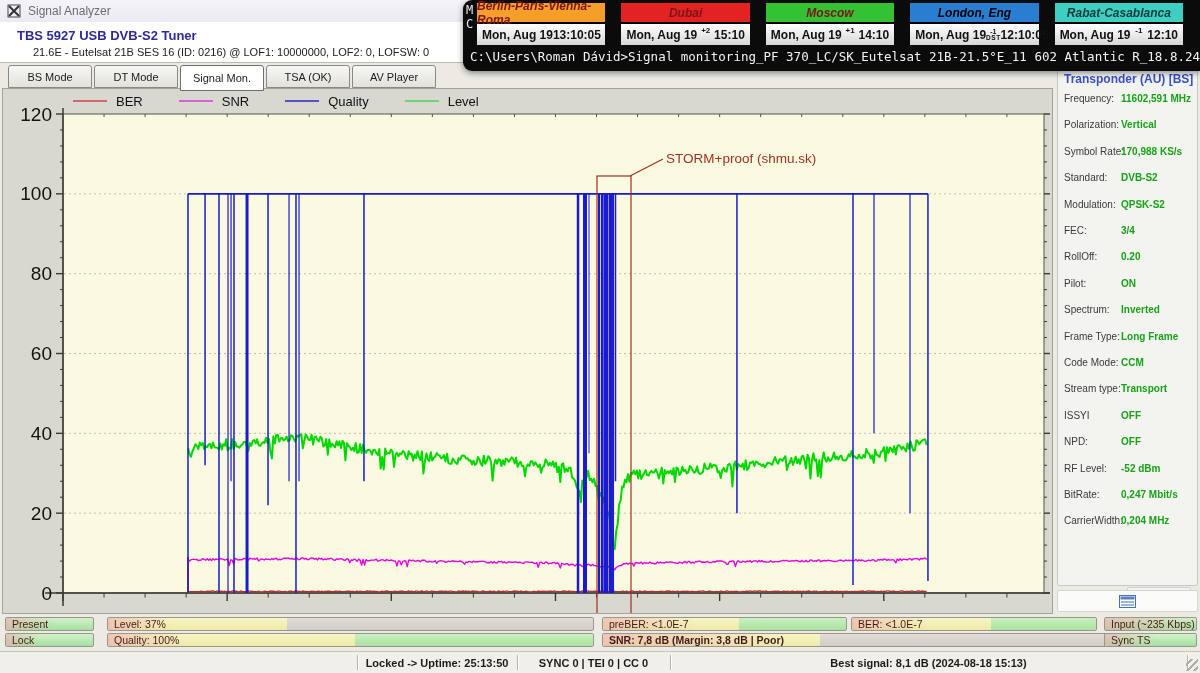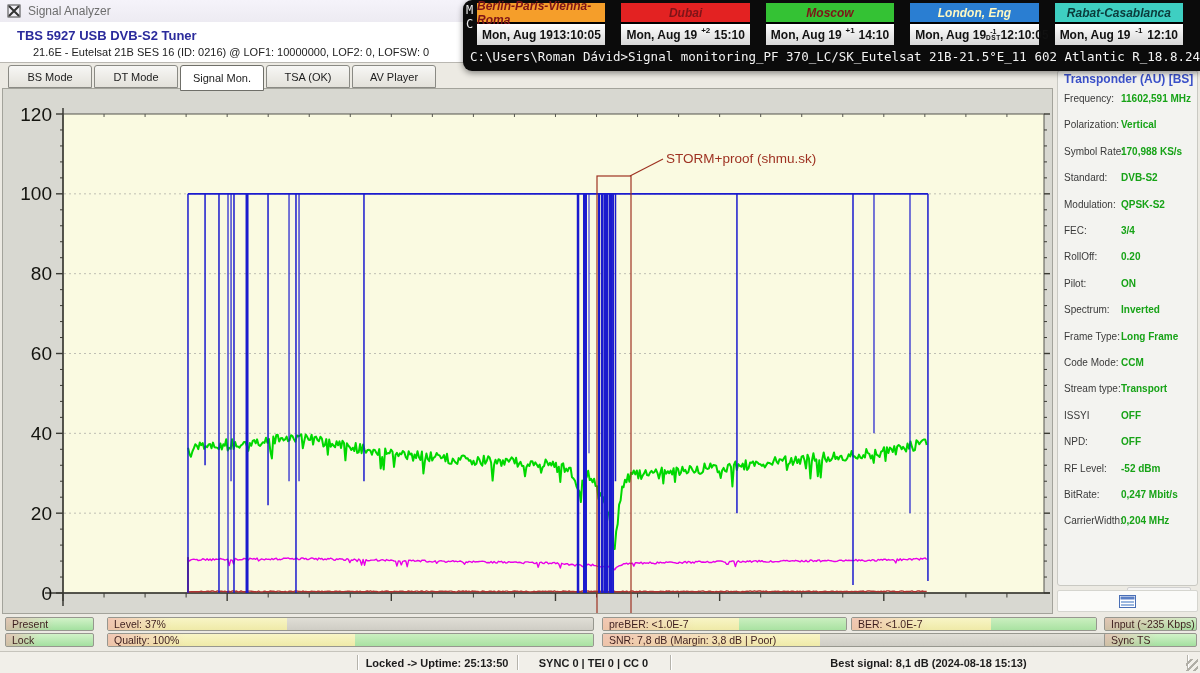--- a/index.html
+++ b/index.html
@@ -260,20 +260,38 @@
         <line x1="612.4992000000001" x2="612.4992000000001" y1="104.83333333333331" y2="392.23333333333335" stroke="#1a1ace" stroke-width="1.5"></line>
         <line x1="733.947" x2="733.947" y1="104.83333333333331" y2="424.1666666666667" stroke="#1a1ace" stroke-width="1.5"></line>
         <line x1="849.9993000000001" x2="849.9993000000001" y1="104.83333333333331" y2="496.01666666666665" stroke="#1a1ace" stroke-width="1.5"></line>
         <line x1="870.9927" x2="870.9927" y1="104.83333333333331" y2="344.33333333333337" stroke="#1a1ace" stroke-width="1.2"></line>
         <line x1="906.9953999999999" x2="906.9953999999999" y1="104.83333333333331" y2="424.1666666666667" stroke="#1a1ace" stroke-width="1.2"></line>
         <line x1="924.9477" x2="924.9477" y1="104.83333333333331" y2="492.025" stroke="#1a1ace" stroke-width="1.5"></line>
         <rect x="594" y="87" width="34" height="438" fill="none" stroke="#9E3222" stroke-width="1.2"></rect>
         <line x1="660" y1="70" x2="627" y2="87" stroke="#9E3222" stroke-width="1.2"></line>
         <text x="663" y="74" font-size="13.5" fill="#9E3222" font-family="&quot;Liberation Sans&quot;,sans-serif">STORM+proof (shmu.sk)</text>
       </svg>
+    <div id="legend">
+        <div class="lg-item">
+          <span class="lg-line" style="border-top-color: rgb(207, 106, 106);"></span>
+          <span class="lg-label">BER</span>
+        </div>
+        <div class="lg-item">
+          <span class="lg-line" style="border-top-color: rgb(215, 100, 215);"></span>
+          <span class="lg-label">SNR</span>
+        </div>
+        <div class="lg-item">
+          <span class="lg-line" style="border-top-color: rgb(83, 83, 200);"></span>
+          <span class="lg-label">Quality</span>
+        </div>
+        <div class="lg-item">
+          <span class="lg-line" style="border-top-color: rgb(111, 211, 111);"></span>
+          <span class="lg-label">Level</span>
+        </div>
+      </div>
   </div>
 
   <div id="rpanel">
     <div id="tp-title">Transponder (AU) [BS]</div>
     <div id="tp-rows">
         <div class="tp-row" style="top: 22px;"><span class="tp-label">Frequency:</span><span class="tp-value">11602,591 MHz</span></div>
         <div class="tp-row" style="top: 48.4px;"><span class="tp-label">Polarization:</span><span class="tp-value">Vertical</span></div>
         <div class="tp-row" style="top: 74.8px;"><span class="tp-label">Symbol Rate:</span><span class="tp-value">170,988 KS/s</span></div>
         <div class="tp-row" style="top: 101.2px;"><span class="tp-label">Standard:</span><span class="tp-value">DVB-S2</span></div>
         <div class="tp-row" style="top: 127.6px;"><span class="tp-label">Modulation:</span><span class="tp-value">QPSK-S2</span></div>
@@ -332,21 +350,21 @@
         <span class="blabel">Input (~235 Kbps)</span>
       </div>
       <div class="bar green" style="left: 5px; top: 19px; width: 89px;">
         <span class="blabel">Lock</span>
       </div>
       <div class="bar meter" style="left: 107px; top: 19px; width: 487px;">
         <div class="fill yellow" style="left: 0px; width: 51%;"></div>
         <div class="fill greenf" style="left: 51%; width: 49%;"></div>
         <span class="blabel">Quality: 100%</span>
       </div>
-      <div class="bar meter" style="left: 602px; top: 19px; width: 559px;">
+      <div class="bar meter" style="left: 602px; top: 19px; width: 559px; font-weight: bold;">
         <div class="fill yellow" style="left: 0px; width: 39%;"></div>
         <span class="blabel">SNR: 7,8 dB (Margin: 3,8 dB | Poor)</span>
       </div>
       <div class="bar green" style="left: 1104px; top: 19px; width: 93px;">
         <span class="blabel">Sync TS</span>
       </div>
     </div>
 
   <div id="statusbar">
     <div class="sb-cell" style="left:357px;width:160px">Locked -&gt; Uptime: 25:13:50</div>
@@ -380,21 +398,21 @@
         </div>
         <div class="clock-col">
           <div class="clock-head" style="background: rgb(52, 194, 52); color: rgb(126, 20, 24);">Moscow</div>
           <div class="clock-body">
             <span class="clock-date">Mon, Aug 19</span>
             <span class="clock-mid">+1</span>
             <span class="clock-time">14:10</span>
           </div>
         </div>
         <div class="clock-col">
-          <div class="clock-head" style="background: rgb(42, 126, 210); color: #fef9c3;">London, Eng</div>
+          <div class="clock-head" style="background: rgb(42, 126, 210); color: #000000;">London, Eng</div>
           <div class="clock-body">
             <span class="clock-date">Mon, Aug 19</span>
             <span class="clock-mid"><span class="dst-wrap">
                 <span class="dst-sup">-1</span>
                 <span class="dst-txt">DST</span>
               </span></span>
             <span class="clock-time">12:10:05</span>
           </div>
         </div>
         <div class="clock-col">

